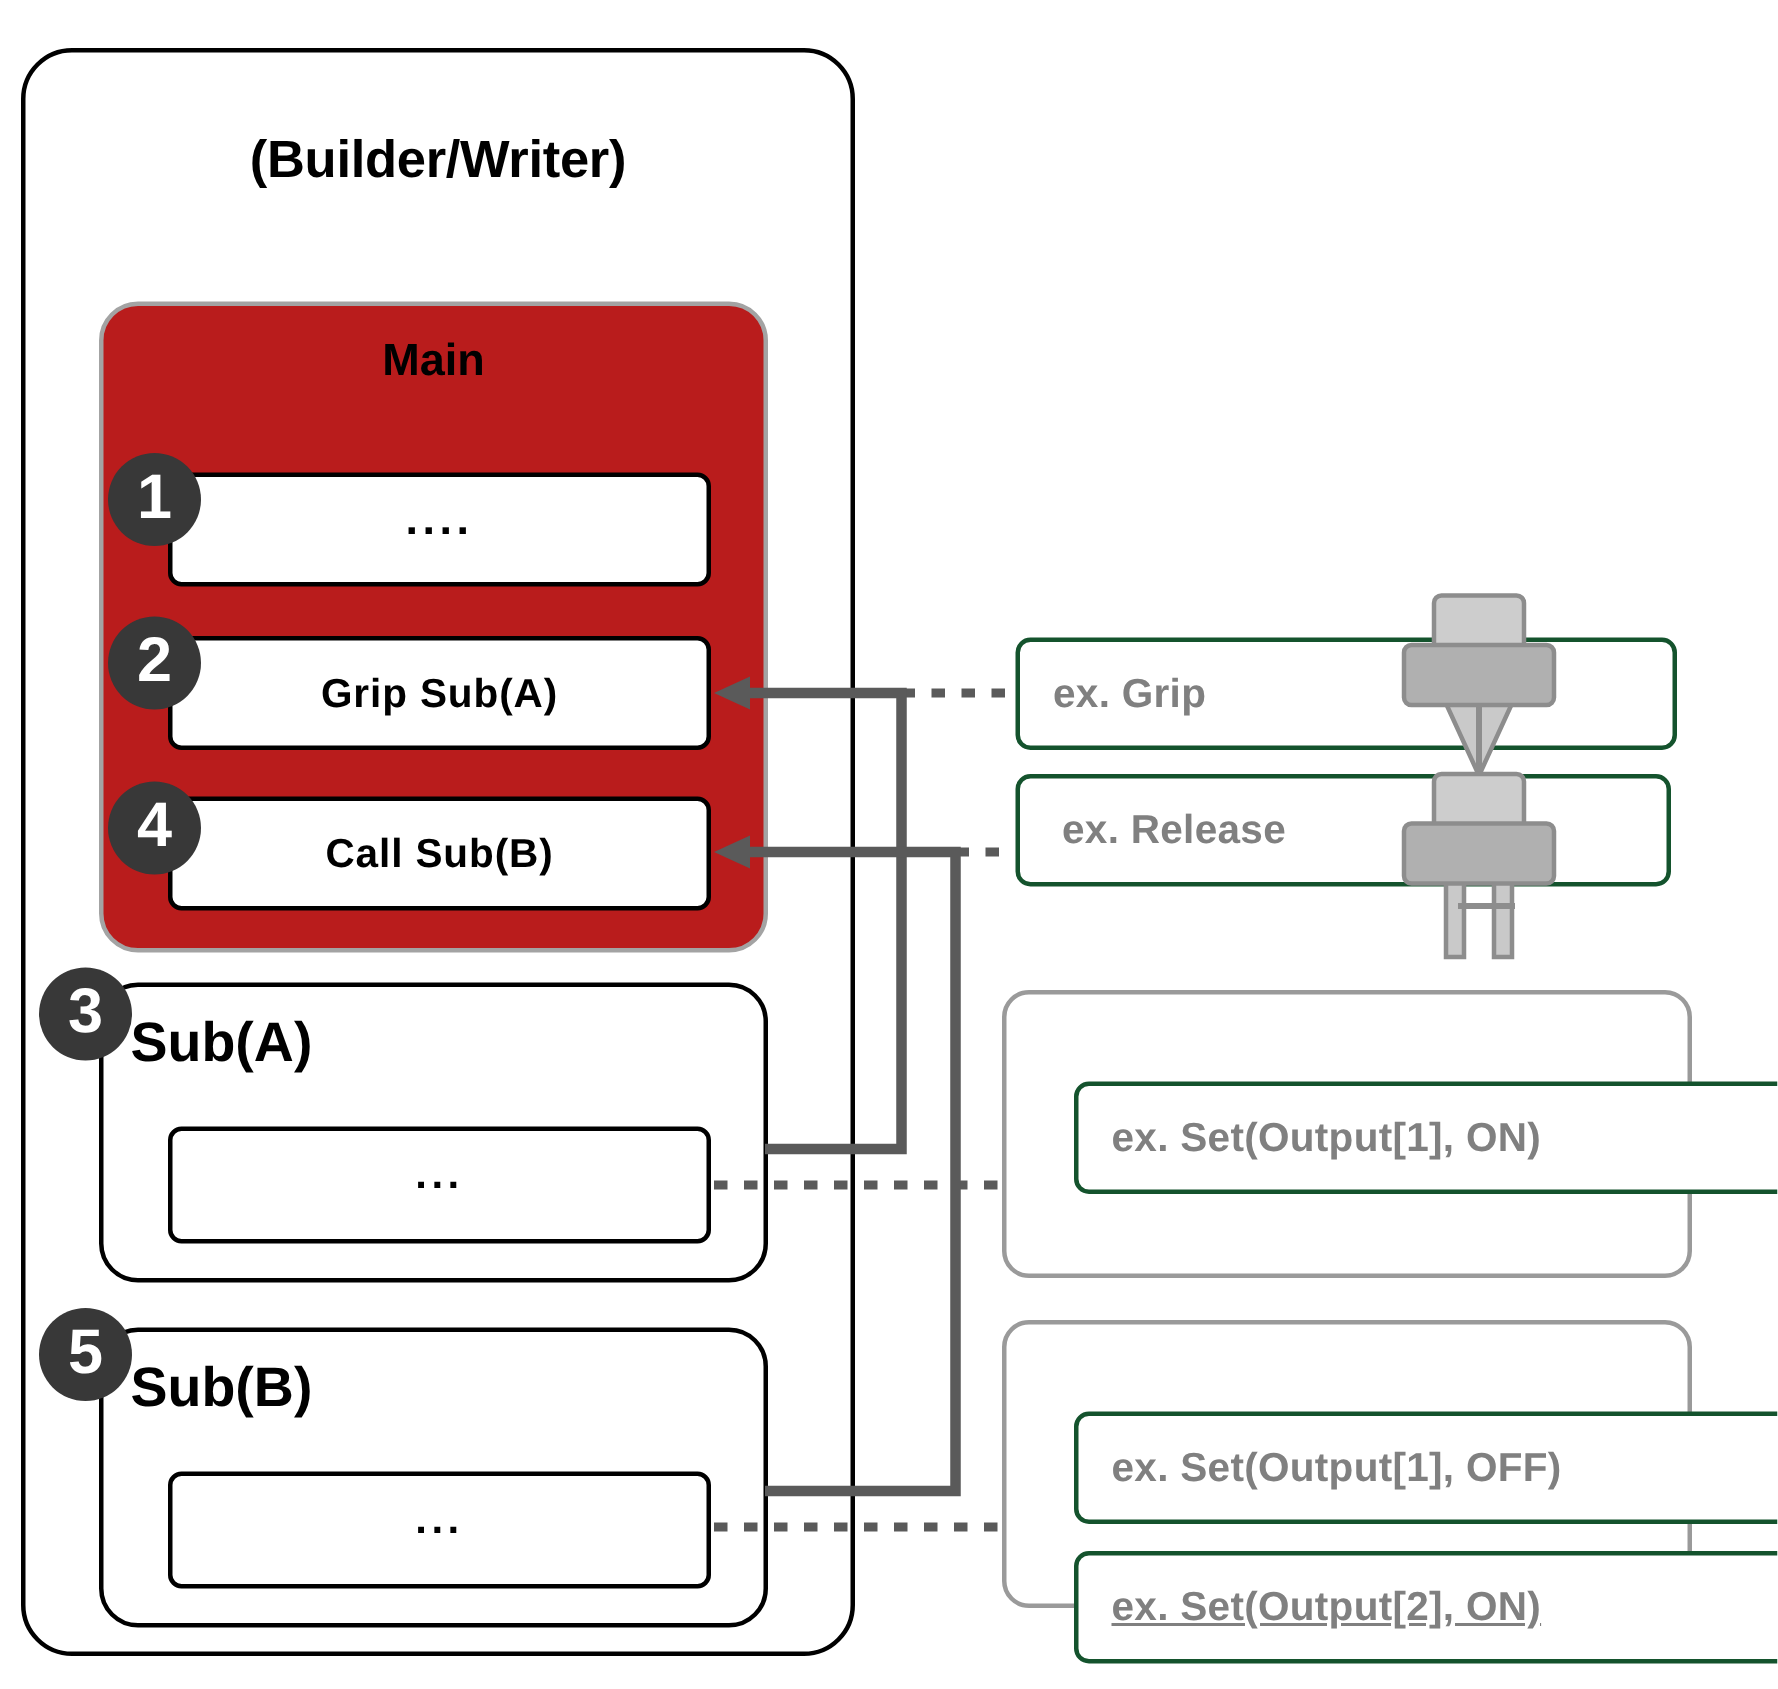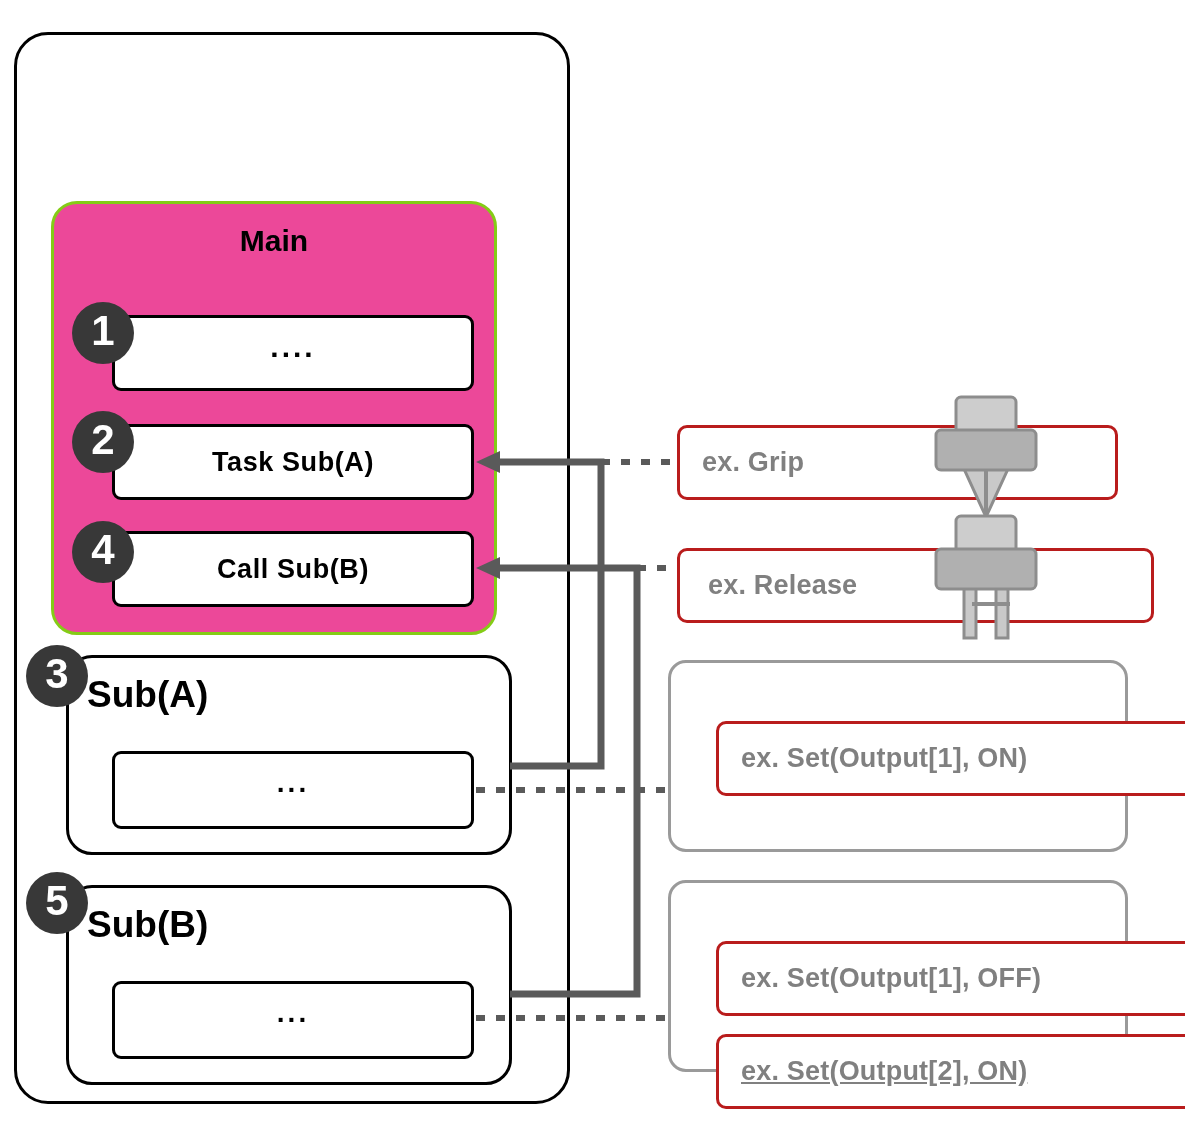--- a/index.html
+++ b/index.html
@@ -29,24 +29,24 @@
   .task-title{
     position:absolute; left:0; top:50px; width:100%;
     text-align:center;
     font-size:35px; font-weight:bold; color:#000000;
     line-height:44px;
     letter-spacing:-0.2px;
   }
 
   
   .main-box{
-    left:51px; top:201px; width:446px; height:434px;
-    border:3px solid #84cc16;
+    left:66px; top:201px; width:446px; height:434px;
+    border:3px solid #a3a3a3;
     border-radius:26px;
-    background:#ec4899;
+    background:#b91c1c;
   }
   .main-title{
     position:absolute; left:0; top:20px; width:100%;
     text-align:center;
     font-size:30px; font-weight:bold; color:#000000;
   }
 
   
   .stmt{
     border:3px solid #000000;
@@ -97,30 +97,30 @@
   }
   .badge span{display:block;transform:translateY(-2px);}
   .badge-1{left:72px; top:302px;}
   .badge-2{left:72px; top:411px;}
   .badge-3{left:26px; top:645px;}
   .badge-4{left:72px; top:521px;}
   .badge-5{left:26px; top:872px;}
 
   
   .ex-box{
-    border:3px solid #b91c1c;
+    border:3px solid #14532d;
     border-radius:10px;
     background:#ffffff;
     display:flex; align-items:center;
     padding-left:22px;
     font-size:27px; font-weight:bold; color:#808080;
     letter-spacing:0.2px;
   }
   .ex-grip{left:677px; top:425px; width:441px; height:75px;}
-  .ex-release{left:677px; top:548px; width:477px; height:75px;padding-left:28px;}
+  .ex-release{left:677px; top:516px; width:437px; height:75px;padding-left:28px;}
 
   .ex-group{
     border:3px solid #9a9a9a;
     border-radius:18px;
     background:#ffffff;
   }
   .group-a{left:668px; top:660px; width:460px; height:192px;}
   .group-b{left:668px; top:880px; width:460px; height:192px;}
 
   .ex-inner{left:716px; width:523px; height:75px;margin-top:44px;}
@@ -154,32 +154,33 @@
 
     <path d="M 510 766 L 601 766 L 601 462 L 492 462" fill="none" stroke="#5a5a5a" stroke-width="7" stroke-linejoin="miter" stroke-linecap="butt"></path>
     <polygon points="476,462 500,451 500,473" fill="#5a5a5a"></polygon>
 
     <path d="M 510 994 L 637 994 L 637 568 L 492 568" fill="none" stroke="#5a5a5a" stroke-width="7" stroke-linejoin="miter" stroke-linecap="butt"></path>
     <polygon points="476,568 500,557 500,579" fill="#5a5a5a"></polygon>
   </svg>
 
   <div class="abs task-box">
     <div class="task-title">
+      <div>(Builder/Writer)</div>
     </div>
   </div>
 
   <div class="abs main-box">
     <div class="main-title">Main</div>
   </div>
 
   <div class="abs stmt stmt-1">
     <span class="dots-lg">....</span>
   </div>
   <div class="abs stmt stmt-2">
-    <span>Task Sub(A)</span>
+    <span>Grip Sub(A)</span>
   </div>
   <div class="abs stmt stmt-3">
     <span>Call Sub(B)</span>
   </div>
 
   <div class="abs sub-box sub-a">
     <div class="sub-title">Sub(A)</div>
   </div>
   <div class="abs sub-inner inner-a">
     <span>...</span>

